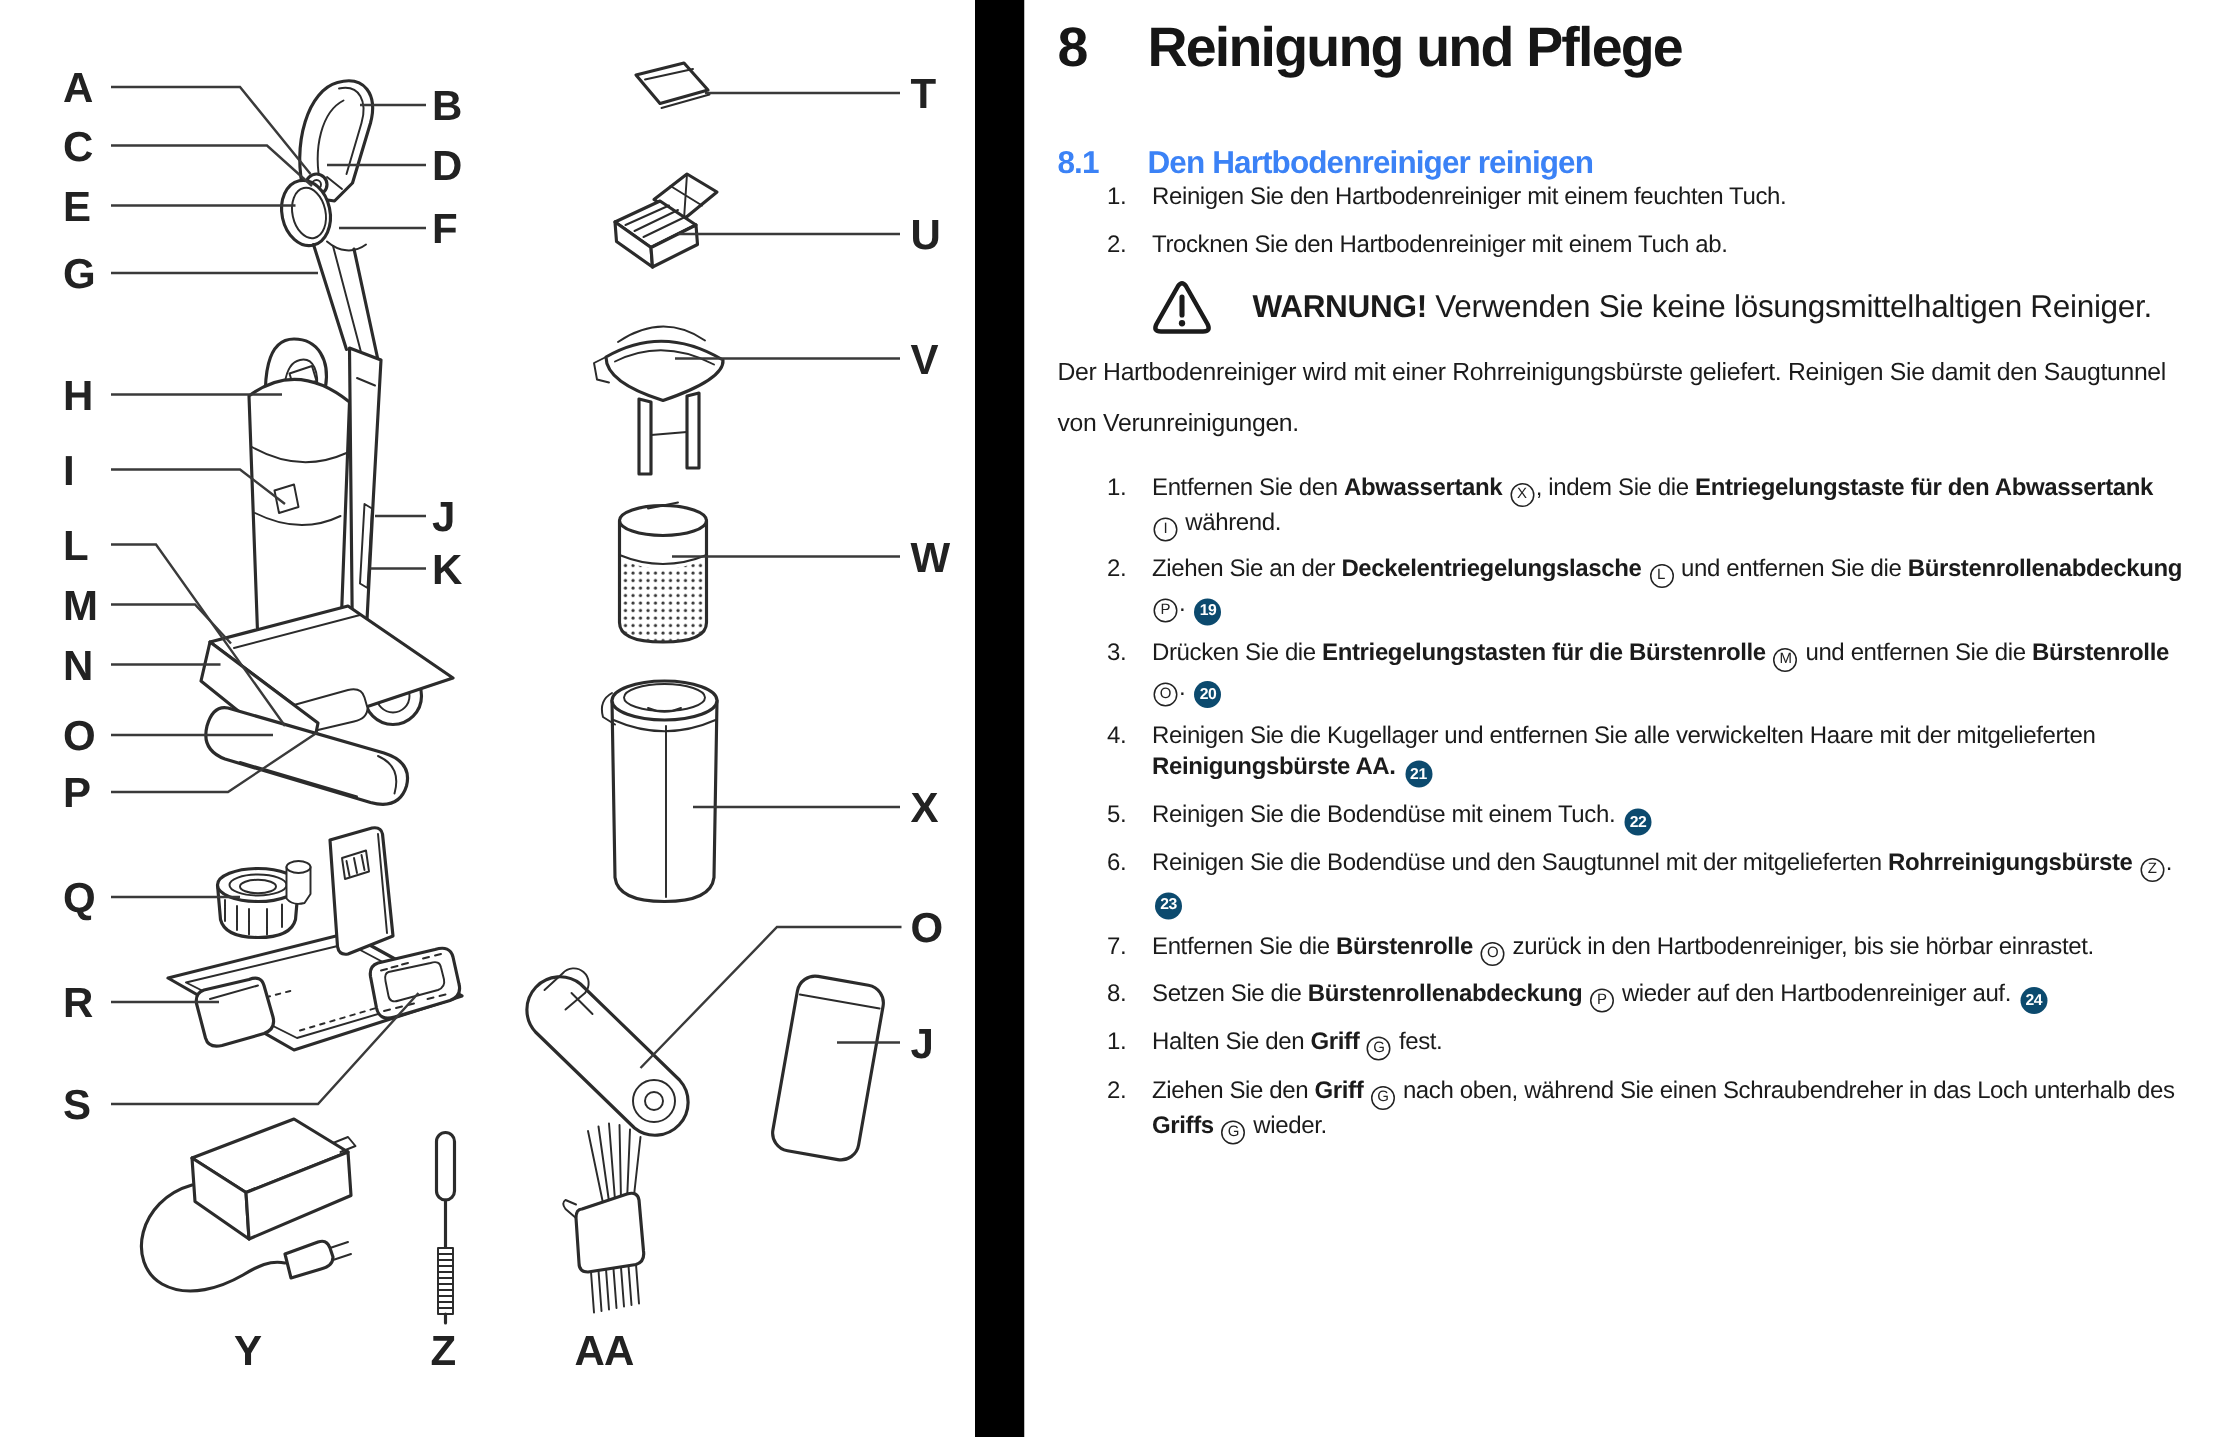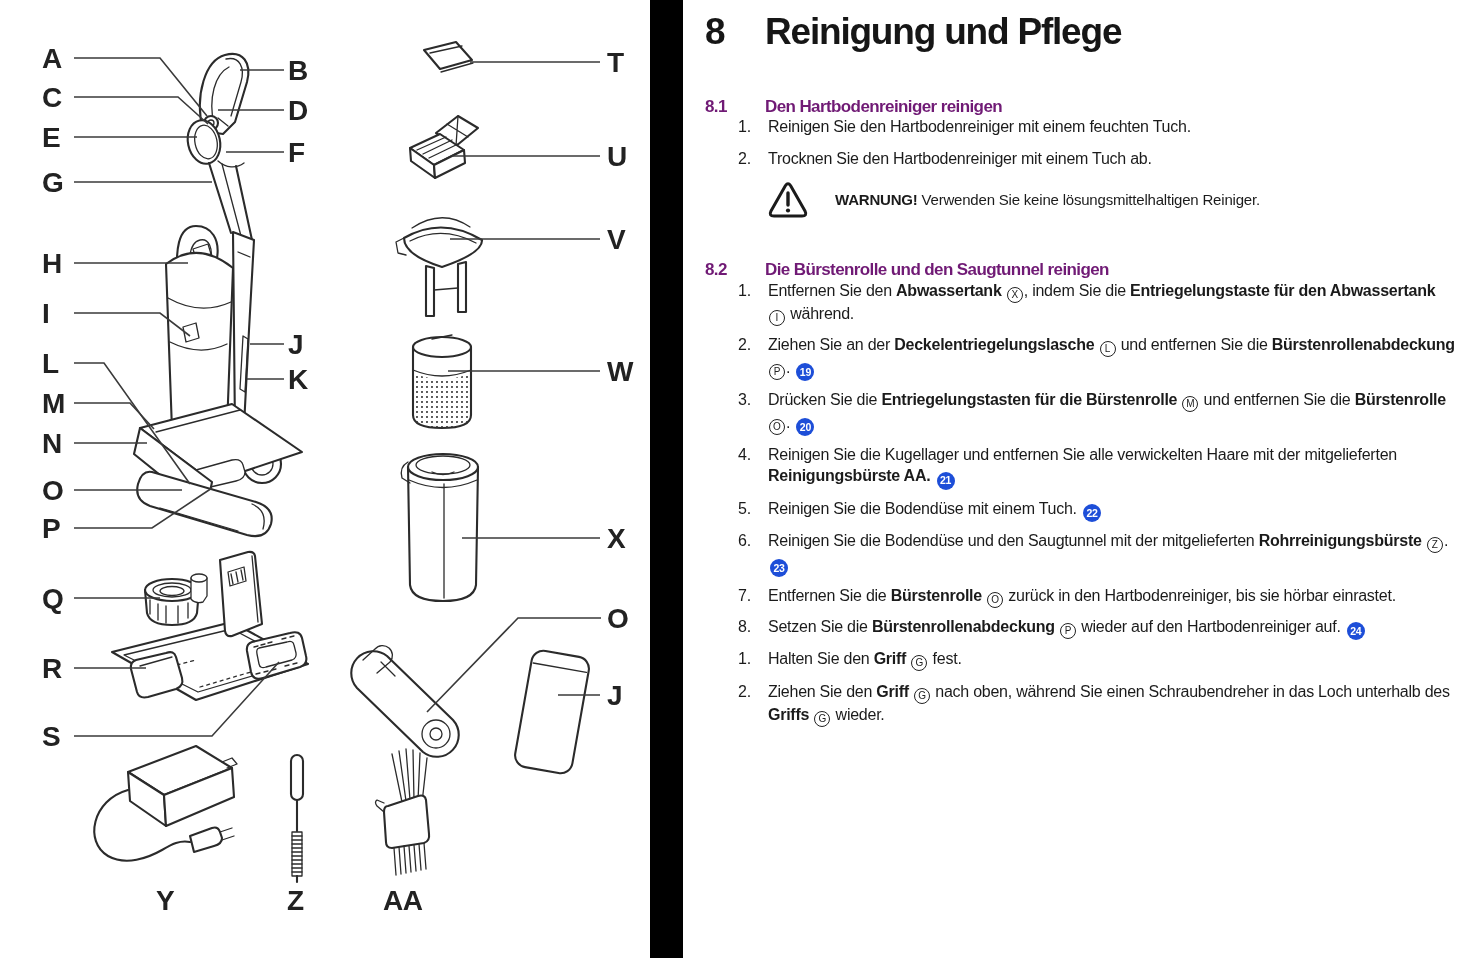--- a/index.html
+++ b/index.html
@@ -25,56 +25,56 @@
 
   
   .chapter { display:flex; align-items:baseline; margin-top:2px; }
   .chapter .num { width:60px; flex:0 0 60px; }
   .chapter .num, .chapter .title {
     font-size:37px; font-weight:bold; letter-spacing:-1.2px; line-height:1.1; color:#161616;
   }
   .section-heading { display:flex; align-items:baseline; }
   .section-heading .num { width:60px; flex:0 0 60px; }
   .section-heading .num, .section-heading .title {
-    font-size:17px; font-weight:bold; letter-spacing:-0.6px; line-height:1.15; color:#701a75;
+    font-size:21px; font-weight:bold; letter-spacing:-0.6px; line-height:1.15; color:#3b82f6;
   }
   .sec-81 { margin-top:44px; }
   .sec-82 { margin-top:40px; }
   .sec-83 { margin-top:34px; }
 
   .intro { font-size:16.5px; letter-spacing:-0.2px; line-height:34px; margin-top:6px; color:#1b1b1b; }
 
   ol.steps { list-style:none; margin:0; padding:0; }
   .steps-81 { margin-top:12px; }
   .steps-81 li { margin-bottom:11px; }
   .steps-82 { margin-top:8px; }
   .steps-82 li { margin-bottom:8px; }
   .steps-83 { margin-top:10px; }
   .steps-83 li { margin-bottom:10px; }
   ol.steps li { display:grid; grid-template-columns:46px 1fr; column-gap:17px; }
   ol.steps .step-num { text-align:right; font-size:16px; letter-spacing:-0.2px; line-height:21px; }
   ol.steps .step-text { font-size:16px; letter-spacing:-0.25px; line-height:21px; }
   .step-text b, .lead b, .warn b { font-weight:bold; }
 
   .warning { display:flex; align-items:center; margin:6px 0 0 62px; gap:26px; }
-  .warn-text { font-size:15px; letter-spacing:-0.2px; line-height:20px; }
+  .warn-text { font-size:21px; letter-spacing:-0.2px; line-height:20px; }
 
   .lead { font-size:16.5px; letter-spacing:-0.2px; line-height:21px; margin-top:9px; font-weight:bold; }
 
   
   .ref {
     display:inline-flex; align-items:center; justify-content:center;
     width:16px; height:16px; border:1.3px solid #222; border-radius:50%;
     font-size:10px; font-weight:normal; letter-spacing:0; line-height:1;
     vertical-align:-2px; margin:0 1px; color:#222; background:#fff;
   }
   
   .badge {
     display:inline-flex; align-items:center; justify-content:center;
-    width:18px; height:18px; background:#1d4ed8; color:#fff; border-radius:50%;
+    width:18px; height:18px; background:#0c4a6e; color:#fff; border-radius:50%;
     font-size:10.5px; font-weight:bold; letter-spacing:-0.3px; line-height:1;
     vertical-align:-3px; margin-left:2px;
   }
 </style>
 </head>
 <body>
 
 <div class="left-page">
   <svg width="650" height="958" viewBox="0 0 650 958">
     <defs>
@@ -340,24 +340,21 @@
       <span>
         <svg width="42" height="40" viewBox="0 0 42 40">
           <path d="M18.5,5.5 Q21,2 23.5,5.5 L38,31 Q40.5,36 35,36 L7,36 Q1.5,36 4,31 Z" fill="none" stroke="#1b1b1b" stroke-width="3" stroke-linejoin="round"></path>
           <line x1="21" y1="13" x2="21" y2="25" stroke="#1b1b1b" stroke-width="3.4" stroke-linecap="round"></line>
           <circle cx="21" cy="30.5" r="2.1" fill="#1b1b1b"></circle>
         </svg>
       </span>
       <span class="warn-text warn"><b>WARNUNG!</b><span> Verwenden Sie keine lösungsmittelhaltigen Reiniger.</span></span>
     </div>
 
-    <div class="section-heading sec-82">
-      <span class="num">8.2</span>
-      <span class="title">Die Bürstenrolle und den Saugtunnel reinigen</span>
-    </div>
+    <p class="intro">Der Hartbodenreiniger wird mit einer Rohrreinigungsbürste geliefert. Reinigen Sie damit den Saugtunnel von Verunreinigungen.</p>
     <ol class="steps steps-82">
         <li>
           <span class="step-num">1.</span>
           <span class="step-text"><span>Entfernen Sie den </span><b>Abwassertank</b><span> </span><span class="ref">X</span><span>, indem Sie die </span><b>Entriegelungstaste für den Abwassertank</b><span> </span><span class="ref">I</span><span> während.</span></span>
         </li>
         <li>
           <span class="step-num">2.</span>
           <span class="step-text"><span>Ziehen Sie an der </span><b>Deckelentriegelungslasche</b><span> </span><span class="ref">L</span><span> und entfernen Sie die </span><b>Bürstenrollenabdeckung</b><span> </span><span class="ref">P</span><span>. </span><span class="badge">19</span></span>
         </li>
         <li>

